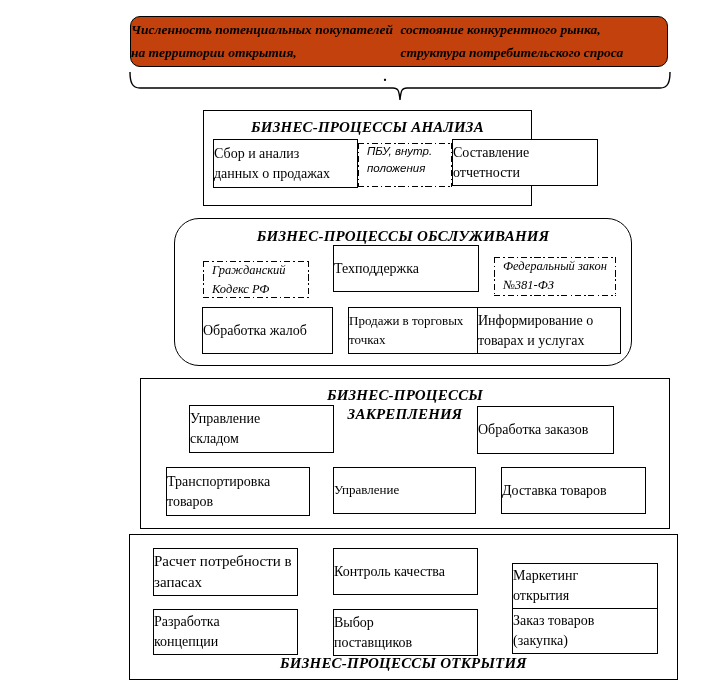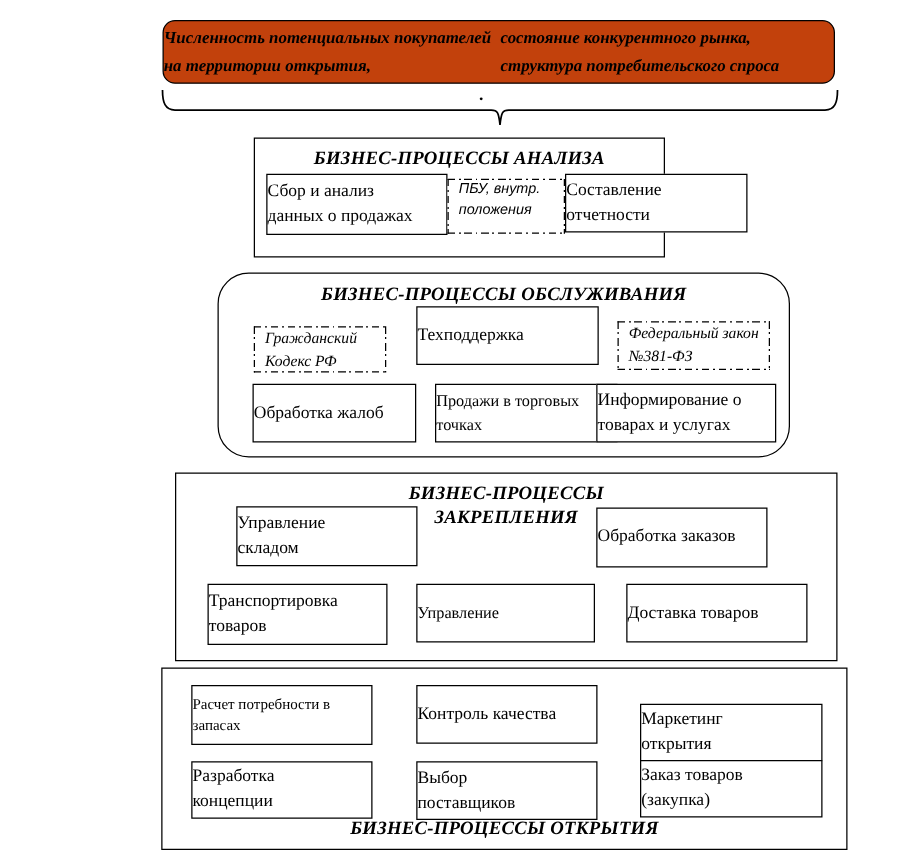--- a/index.html
+++ b/index.html
@@ -22,21 +22,21 @@
     font:bold italic 15px/1.25 "Liberation Serif",serif;letter-spacing:.2px;
   }
   
   .pbox{
     position:absolute;box-sizing:border-box;border:1px solid #000;background:#fff;
     display:flex;flex-direction:column;align-items:flex-start;justify-content:center;
     text-align:center;font:14px/1.42 "Liberation Serif",serif;
   }
   .pbox .ln{display:block;}
   .fs13{font-size:13px;}
-  .fs125{font-size:12px;}
+  .fs125{font-size:15px;}
   
   .dashdot{
     position:absolute;box-sizing:border-box;background-color:#fff;
     background-image:
       repeating-linear-gradient(90deg,#000 0 6px,transparent 6px 9px,#000 9px 10.5px,transparent 10.5px 13.5px),
       repeating-linear-gradient(90deg,#000 0 6px,transparent 6px 9px,#000 9px 10.5px,transparent 10.5px 13.5px),
       repeating-linear-gradient(180deg,#000 0 6px,transparent 6px 9px,#000 9px 10.5px,transparent 10.5px 13.5px),
       repeating-linear-gradient(180deg,#000 0 6px,transparent 6px 9px,#000 9px 10.5px,transparent 10.5px 13.5px);
     background-position:0 0,0 100%,0 0,100% 0;
     background-size:100% 1px,100% 1px,1px 100%,1px 100%;

